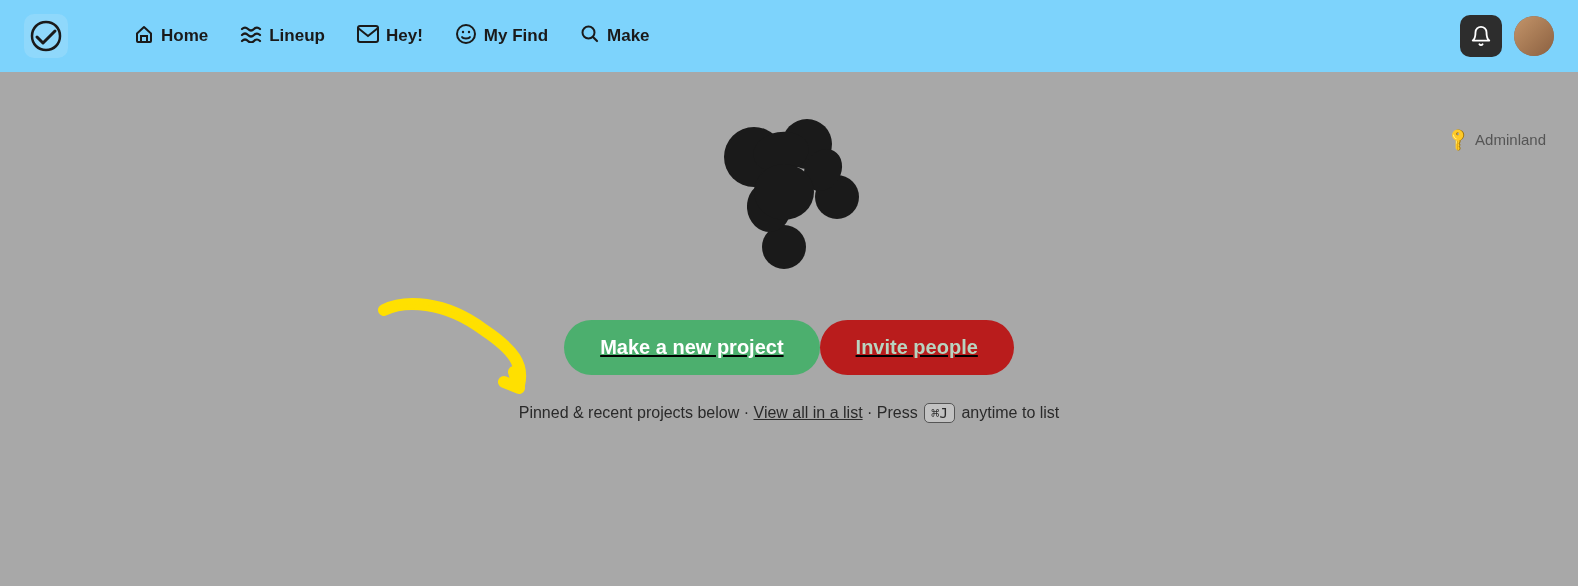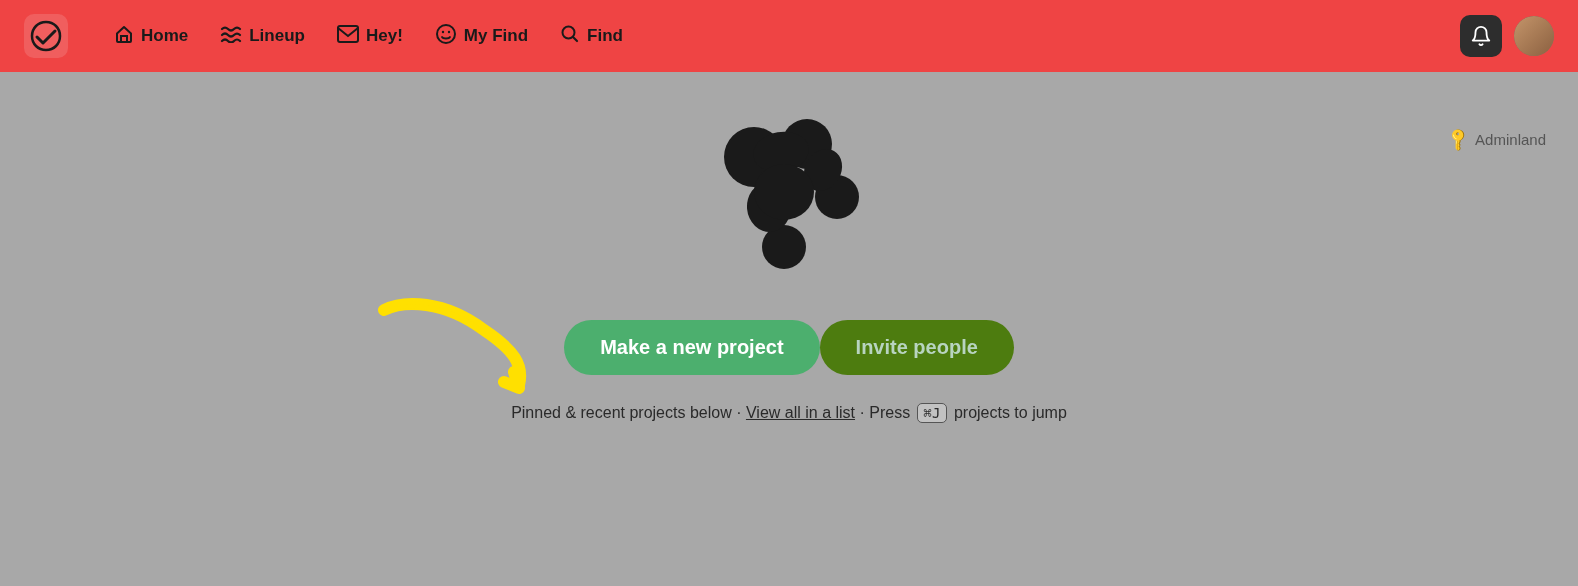--- a/index.html
+++ b/index.html
@@ -12,23 +12,24 @@
       overflow: hidden;
       position: relative;
     }
 
     
     .navbar {
       display: flex;
       align-items: center;
       padding: 0 24px;
       height: 72px;
-      background-color: #ef4444;
+      background-color: #7dd3fc;
       position: relative;
       z-index: 10;
+      gap: 20px;
     }
 
     .navbar-logo {
       width: 44px;
       height: 44px;
       margin-right: 32px;
       flex-shrink: 0;
     }
 
     .navbar-links {
@@ -118,36 +119,37 @@
       height: 190px;
       margin-bottom: 28px;
     }
 
     
     .buttons-row {
       display: flex;
       align-items: center;
       margin-bottom: 28px;
       position: relative;
+      text-decoration: underline;
     }
 
     .btn-new-project {
       background: #4caf6e;
       color: #fff;
       font-size: 20px;
       font-weight: 600;
       padding: 16px 36px;
       border-radius: 50px;
       border: none;
       cursor: pointer;
       white-space: nowrap;
     }
 
     .btn-invite {
-      background: #4d7c0f;
+      background: #b91c1c;
       color: #b8d4c0;
       font-size: 20px;
       font-weight: 600;
       padding: 16px 36px;
       border-radius: 50px;
       border: none;
       cursor: pointer;
       white-space: nowrap;
     }
 
@@ -247,21 +249,21 @@
       <span>My Find</span>
     </div>
 
     <div class="nav-item">
       <span>
         <svg width="20" height="20" viewBox="0 0 20 20" fill="none">
           <circle cx="8.5" cy="8.5" r="6" stroke="#1a1a1a" stroke-width="2" fill="none"></circle>
           <path d="M13 13l4 4" stroke="#1a1a1a" stroke-width="2.2" stroke-linecap="round"></path>
         </svg>
       </span>
-      <span>Find</span>
+      <span>Make</span>
     </div>
   </div>
 
   <div class="navbar-right">
     <div class="bell-btn">
       <svg viewBox="0 0 24 24" fill="white" xmlns="http://www.w3.org/2000/svg">
         <path d="M18 8A6 6 0 006 8c0 7-3 9-3 9h18s-3-2-3-9" stroke="white" stroke-width="2" fill="none" stroke-linecap="round" stroke-linejoin="round"></path>
         <path d="M13.73 21a2 2 0 01-3.46 0" stroke="white" stroke-width="2" fill="none" stroke-linecap="round"></path>
       </svg>
     </div>
@@ -308,15 +310,15 @@
         <path d="M18 22 C38 12, 78 12, 118 42" stroke="#FFE000" stroke-width="5" fill="none" stroke-linecap="round" opacity="0.6"></path>
         <path d="M22 18 C42 8, 82 8, 122 38" stroke="#FFE000" stroke-width="4" fill="none" stroke-linecap="round" opacity="0.4"></path>
       </svg>
     </div>
 
     <button class="btn-new-project">Make a new project</button>
     <button class="btn-invite">Invite people</button>
   </div>
 
   <p class="subtitle">
-    <span>Pinned &amp; recent projects below · </span><span class="link-underline">View all in a list</span><span> · Press </span><span class="kbd-shortcut">⌘J</span><span> projects to jump</span>
+    <span>Pinned &amp; recent projects below · </span><span class="link-underline">View all in a list</span><span> · Press </span><span class="kbd-shortcut">⌘J</span><span> anytime to list</span>
   </p>
 </div>
 
 </body></html>

